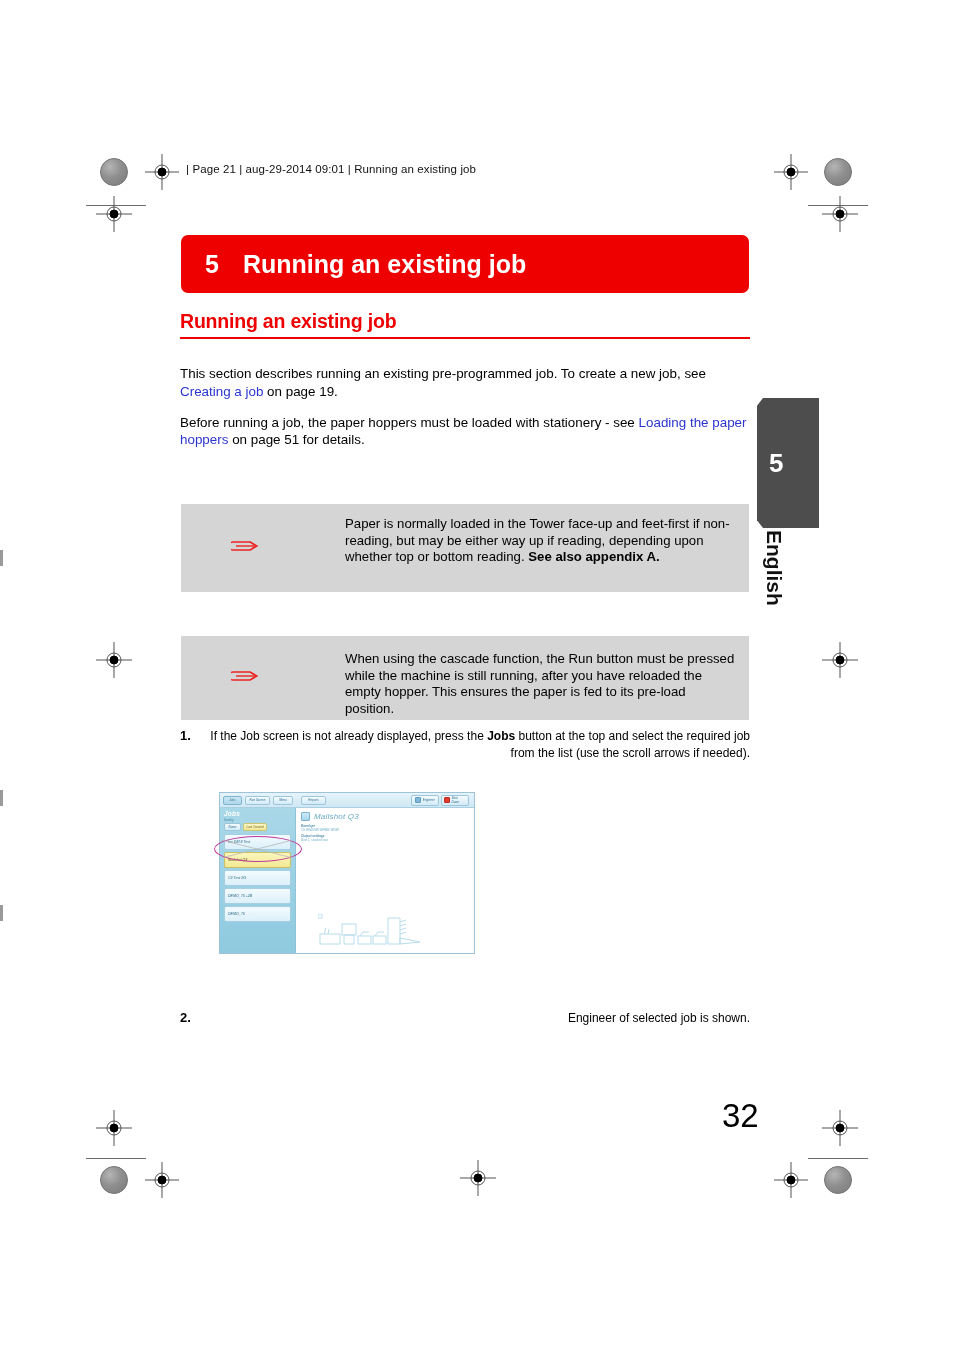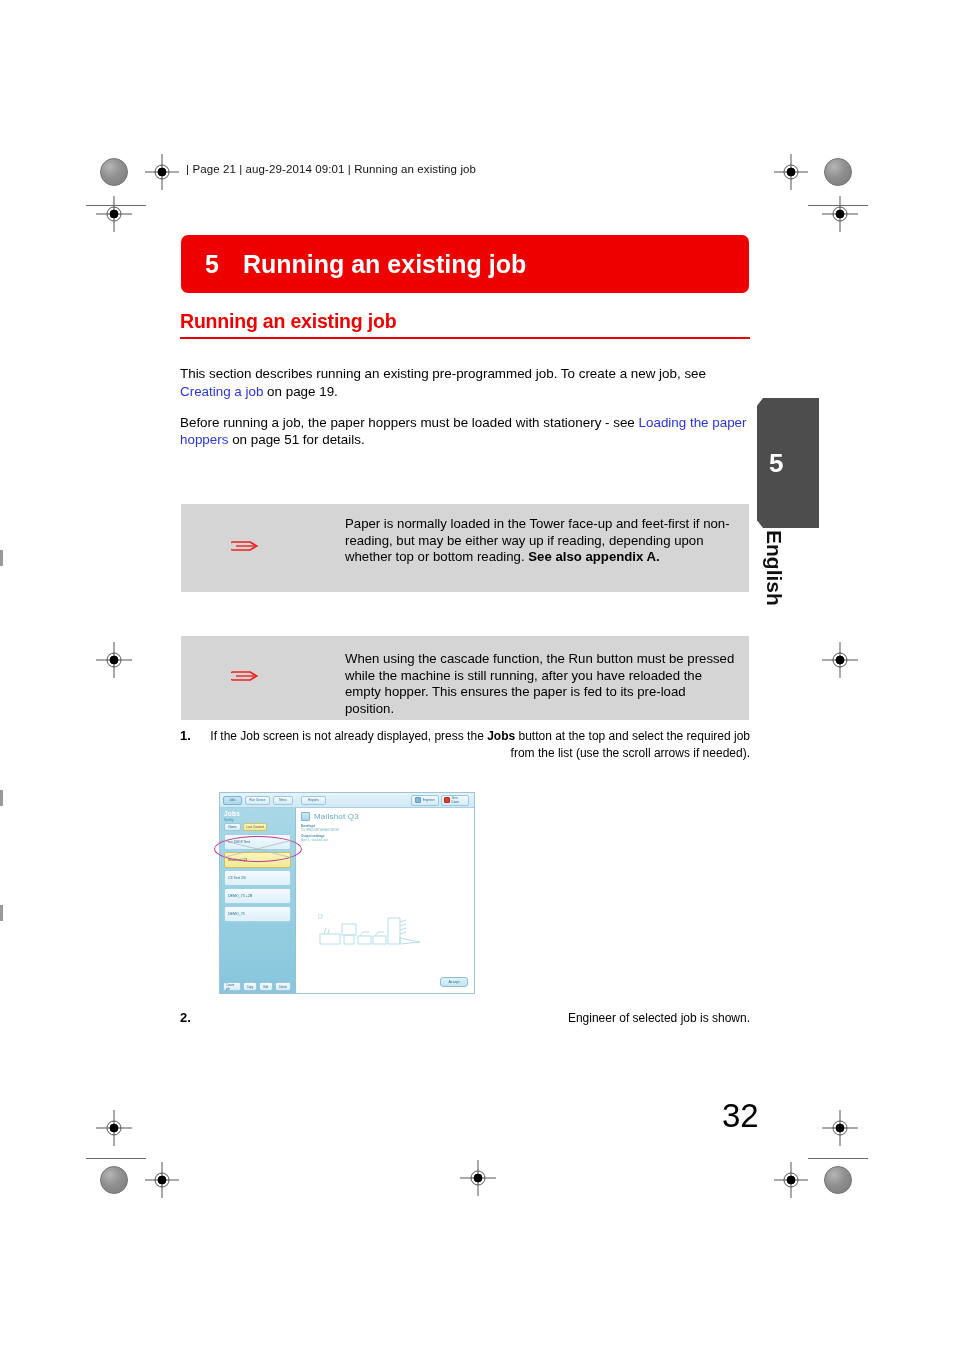--- a/index.html
+++ b/index.html
@@ -98,24 +98,25 @@
   
   .step { position:absolute; display:flex; }
   .step .n { width:30px; flex:0 0 30px; font-size:13px; font-weight:bold; }
   .step .t { font-size:12px; line-height:17.4px; width:540px;text-align:right; }
   .step-1 { left:180px; top:728px; width:572px; }
   .step-2 { left:180px; top:1010px; width:572px; }
 
   
   .shot {
     position:absolute; left:219px; top:792px;
-    width:256px; height:202px;
+    width:256px; height:162px;
     background:#15803d;
     border:1px solid #9fc3d6;
     overflow:hidden;
+    font-style:italic;
   }
   .shot-topbar {
     height:15px; background:linear-gradient(#e6f3fa,#cfe8f4);
     border-bottom:1px solid #a9cfe2;
     display:flex; align-items:center; padding:0 3px;
     position:relative;
   }
   .tb-btn {
     height:9px; border-radius:2px;
     background:linear-gradient(#f4fbff,#d3ebf7);

